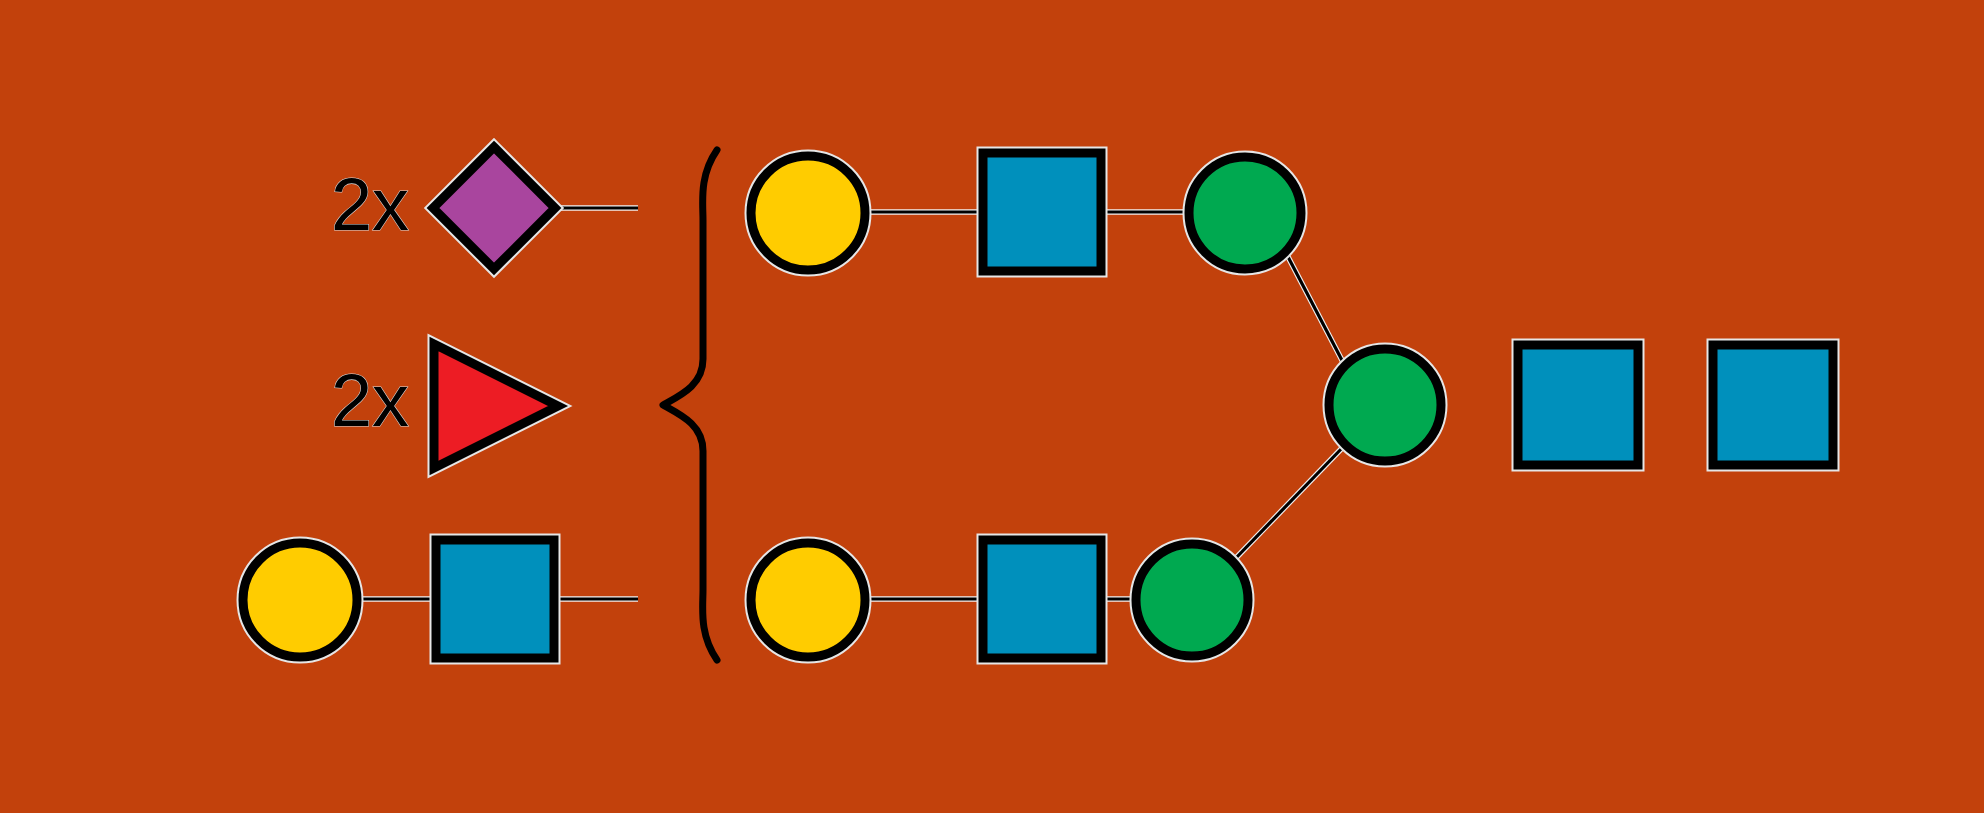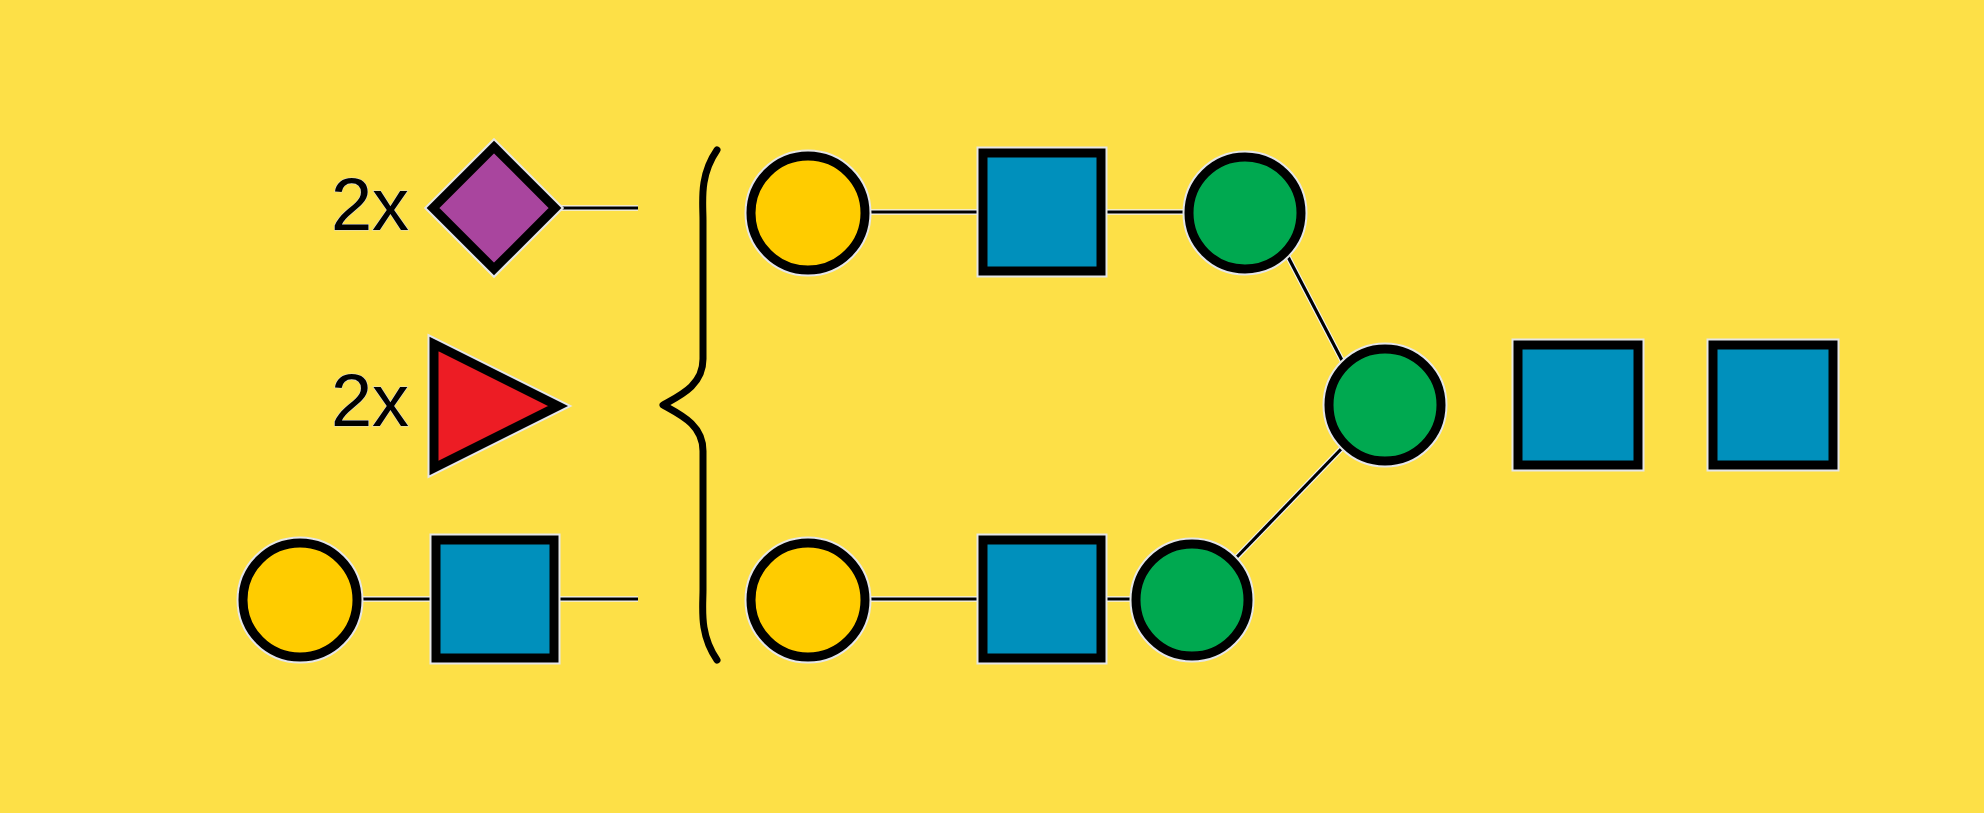--- a/index.html
+++ b/index.html
@@ -8,21 +8,21 @@
     padding: 0;
     background: #000000;
   }
   body {
     font-family: "Liberation Sans", sans-serif;
   }
   #stage {
     position: relative;
     width: 1984px;
     height: 813px;
-    background: #fde047;
+    background: #c2410c;
     overflow: hidden;
   }
   #stage svg {
     position: absolute;
     top: 0;
     left: 0;
     width: 1984px;
     height: 813px;
     display: block;
   }

